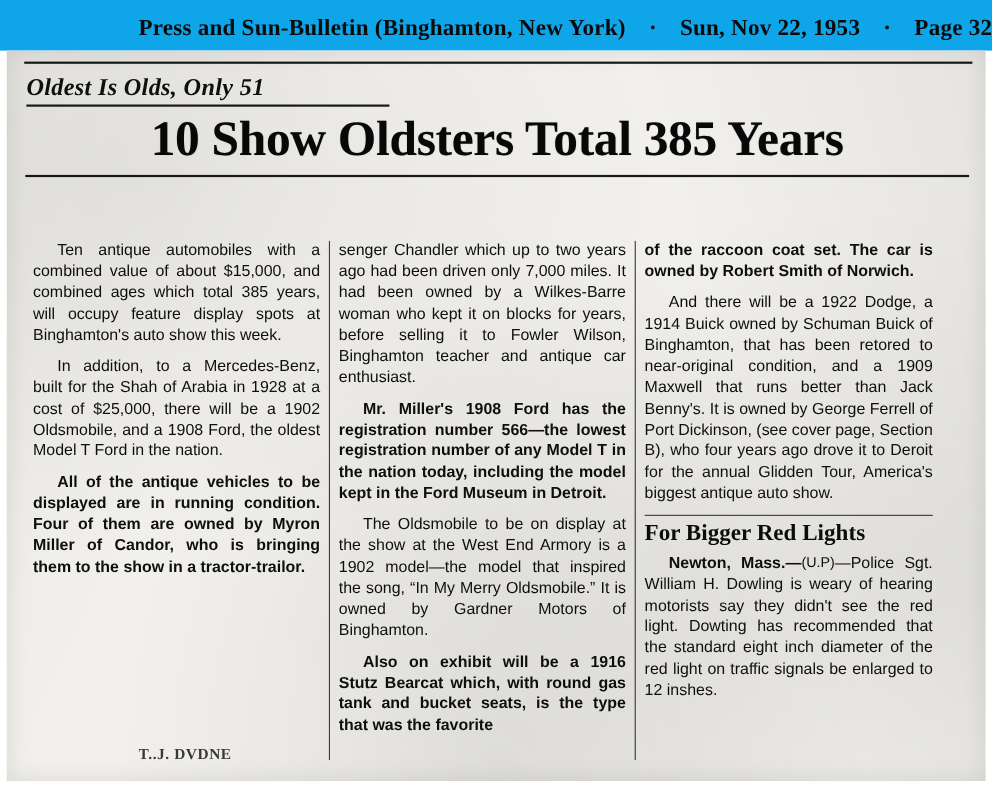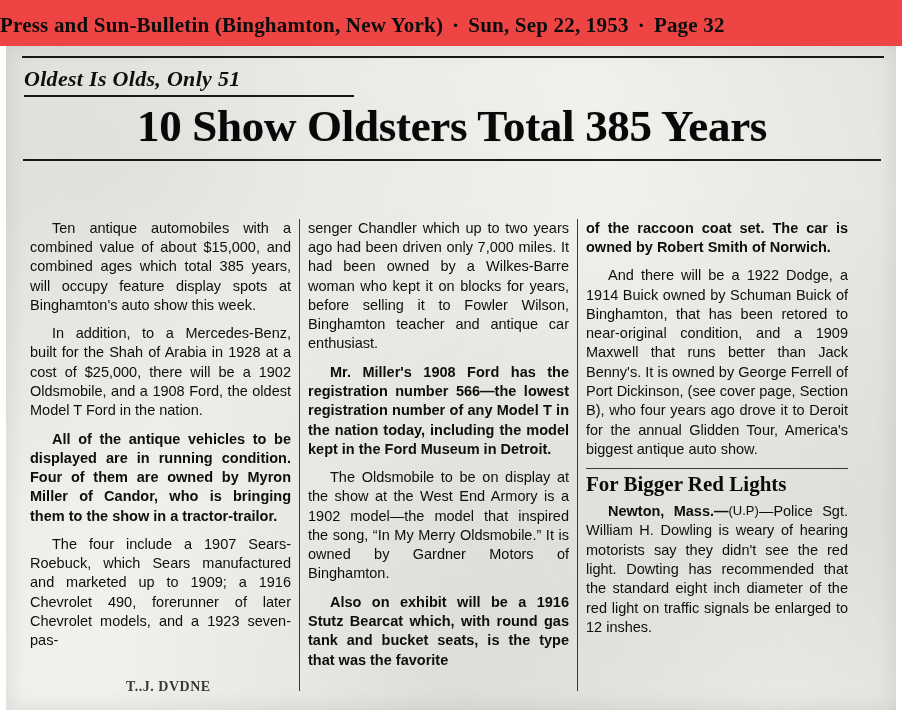--- a/index.html
+++ b/index.html
@@ -17,23 +17,23 @@
     position: relative;
     width: 902px;
     height: 718px;
     background: #ffffff;
   }
   
   .citation {
     height: 46px;
     display: flex;
     align-items: center;
-    justify-content: flex-start;
-    gap: 0;
-    background: #ef4444;
+    justify-content: flex-end;
+    gap: 12px;
+    background: #0ea5e9;
     font-family: "Liberation Serif", serif;
     font-weight: bold;
     font-size: 21px;
     color: #0c0c0c;
     letter-spacing: 0.2px;
     padding-top: 4px;
     box-sizing: border-box;
   }
   .citation .sep {
     padding: 0 9px;
@@ -181,21 +181,21 @@
   }
 </style>
 </head>
 <body>
 
 <div class="page">
 
   <div class="citation">
     <span>Press and Sun-Bulletin (Binghamton, New York)</span>
     <span class="sep">·</span>
-    <span>Sun, Sep 22, 1953</span>
+    <span>Sun, Nov 22, 1953</span>
     <span class="sep">·</span>
     <span>Page 32</span>
   </div>
 
   <div class="clip">
     <div class="clip-inner">
 
       <div class="top-rule"></div>
 
       <div>
@@ -205,21 +205,20 @@
 
       <div class="headline">10 Show Oldsters Total 385 Years</div>
       <div class="headline-rule"></div>
 
       <div class="cols">
 
         <div class="col divider-right">
           <p>Ten antique automobiles with a combined value of about $15,000, and combined ages which total 385 years, will occupy feature display spots at Binghamton's auto show this week.</p>
           <p>In addition, to a Mercedes-Benz, built for the Shah of Arabia in 1928 at a cost of $25,000, there will be a 1902 Oldsmobile, and a 1908 Ford, the oldest Model T Ford in the nation.</p>
           <p class="b">All of the antique vehicles to be displayed are in running condition. Four of them are owned by Myron Miller of Candor, who is bringing them to the show in a tractor-trailor.</p>
-          <p>The four include a 1907 Sears-Roebuck, which Sears manufactured and marketed up to 1909; a 1916 Chevrolet 490, forerunner of later Chevrolet models, and a 1923 seven-pas-</p>
         </div>
 
         <div class="col divider-right">
           <p class="noind">senger Chandler which up to two years ago had been driven only 7,000 miles. It had been owned by a Wilkes-Barre woman who kept it on blocks for years, before selling it to Fowler Wilson, Binghamton teacher and antique car enthusiast.</p>
           <p class="b">Mr. Miller's 1908 Ford has the registration number 566—the lowest registration number of any Model T in the nation today, including the model kept in the Ford Museum in Detroit.</p>
           <p>The Oldsmobile to be on display at the show at the West End Armory is a 1902 model—the model that inspired the song, “In My Merry Oldsmobile.” It is owned by Gardner Motors of Binghamton.</p>
           <p class="b">Also on exhibit will be a 1916 Stutz Bearcat which, with round gas tank and bucket seats, is the type that was the favorite</p>
         </div>
 
         <div class="col">

